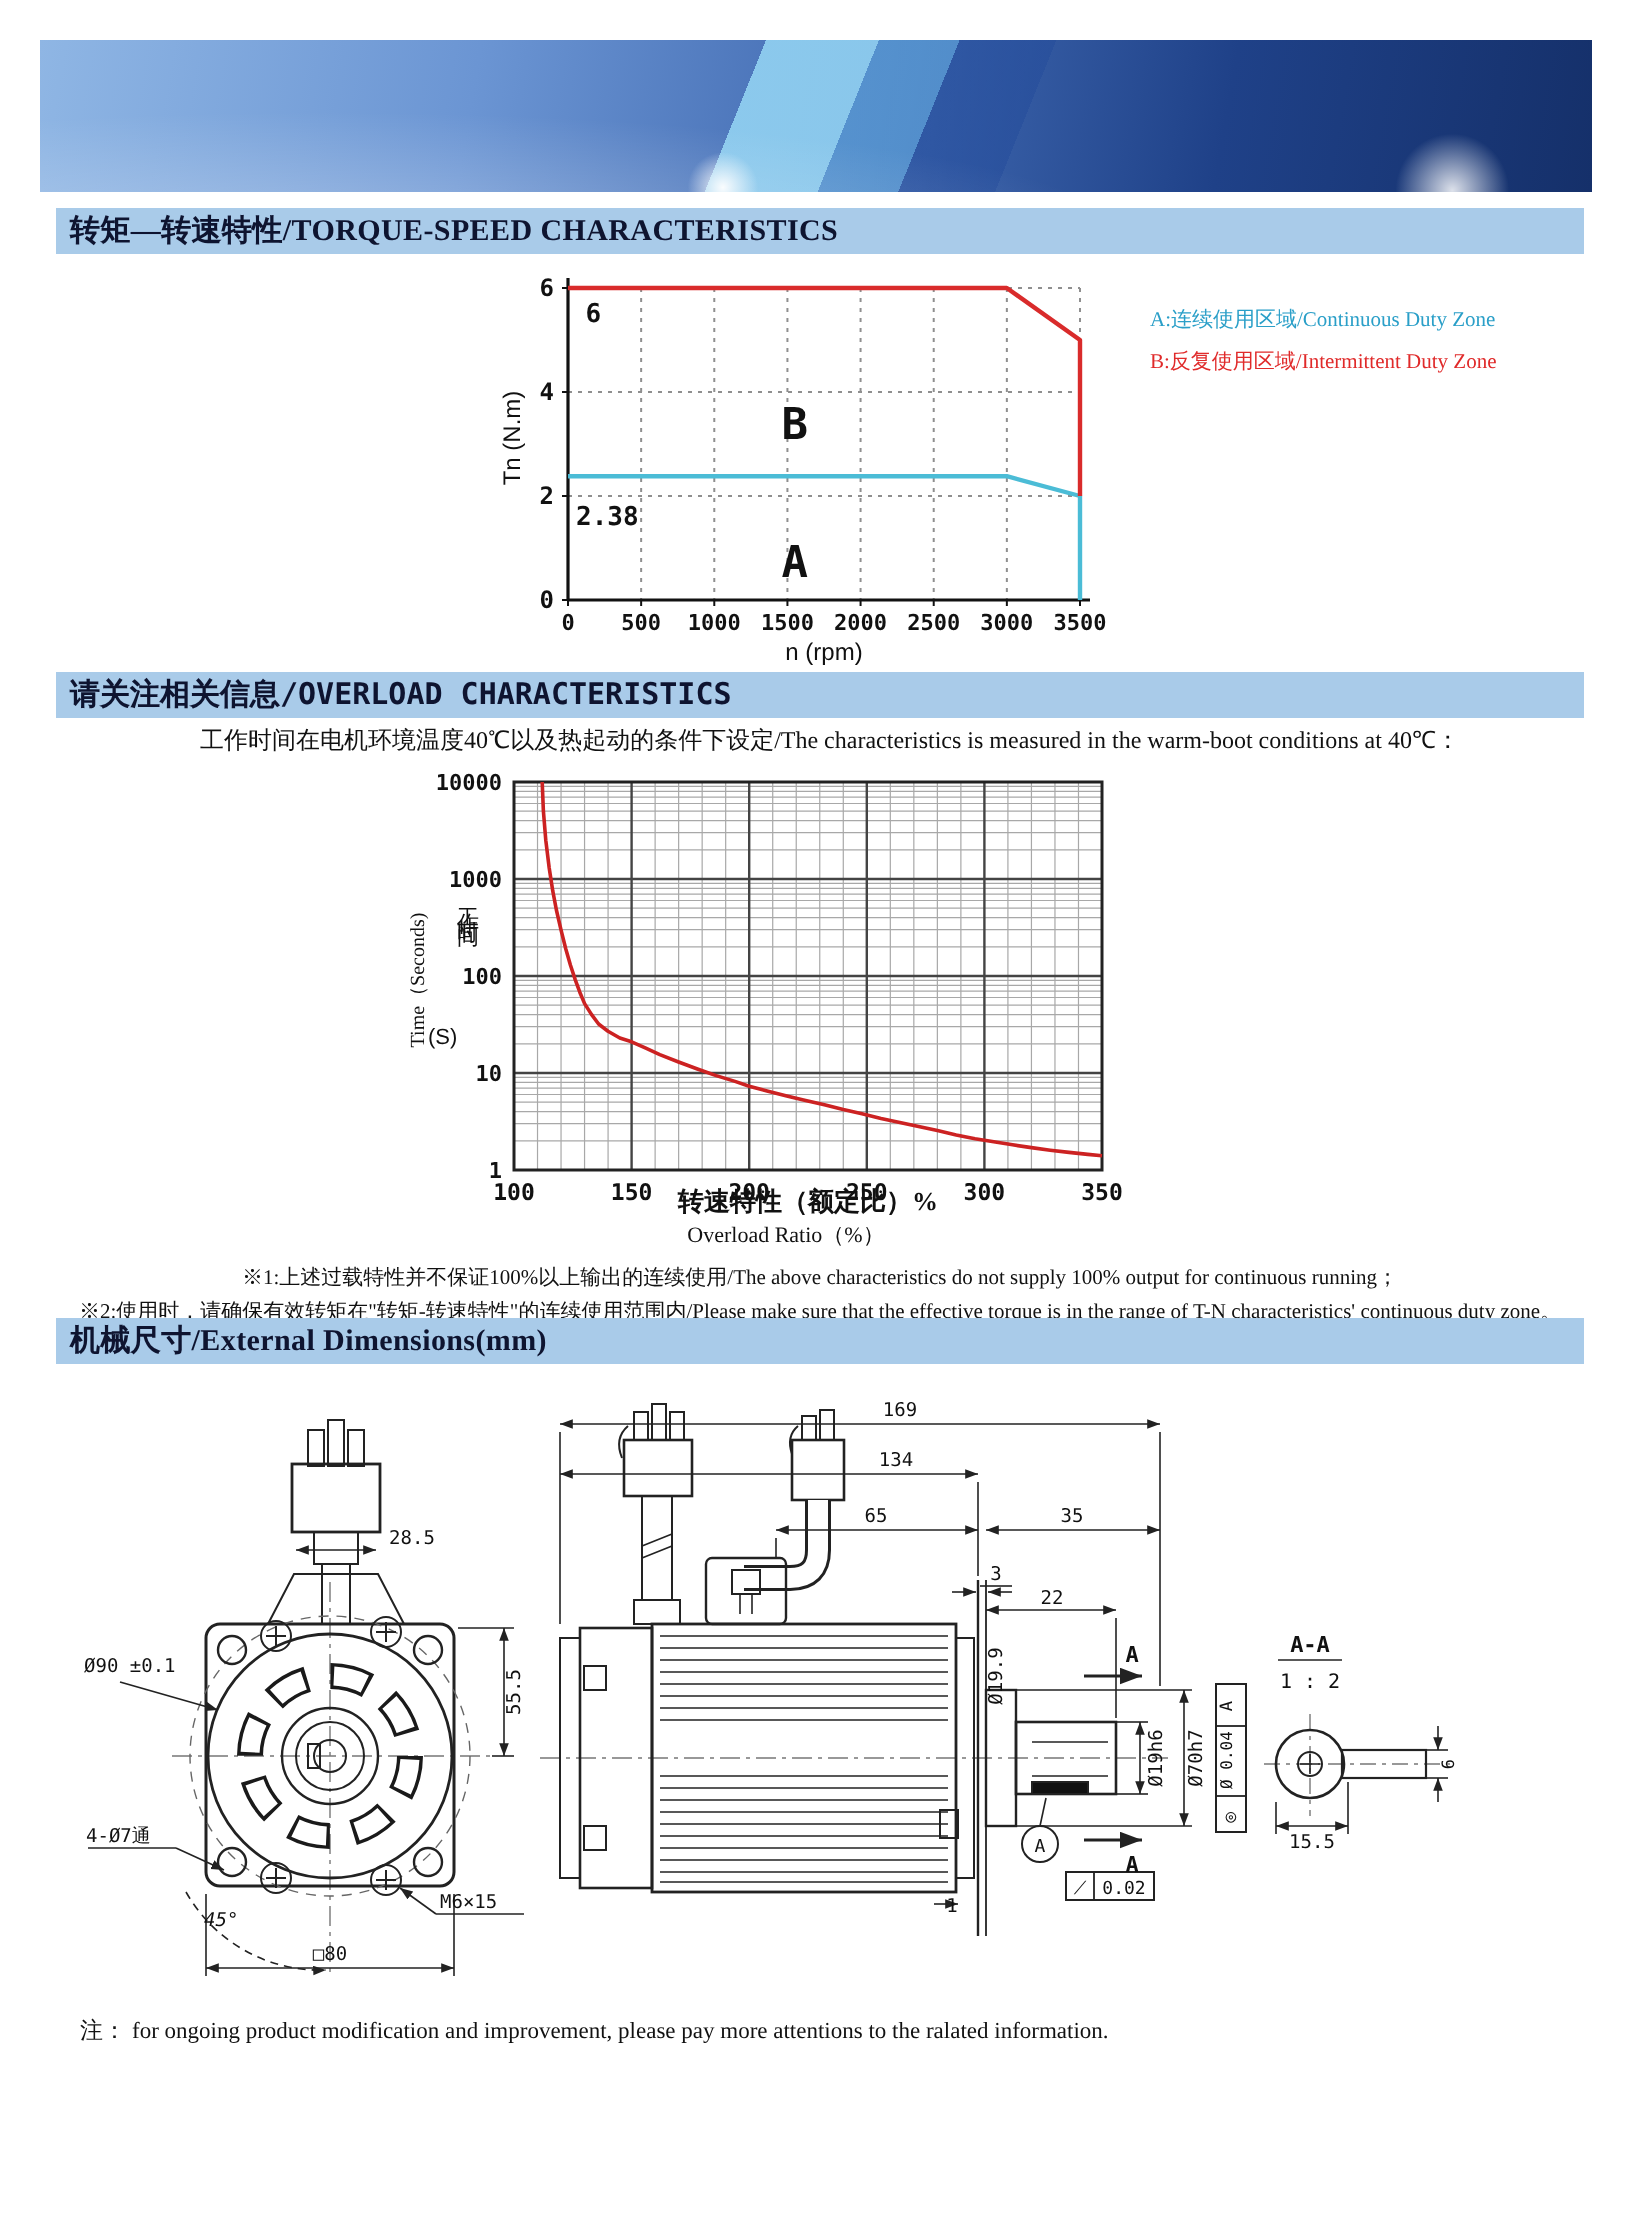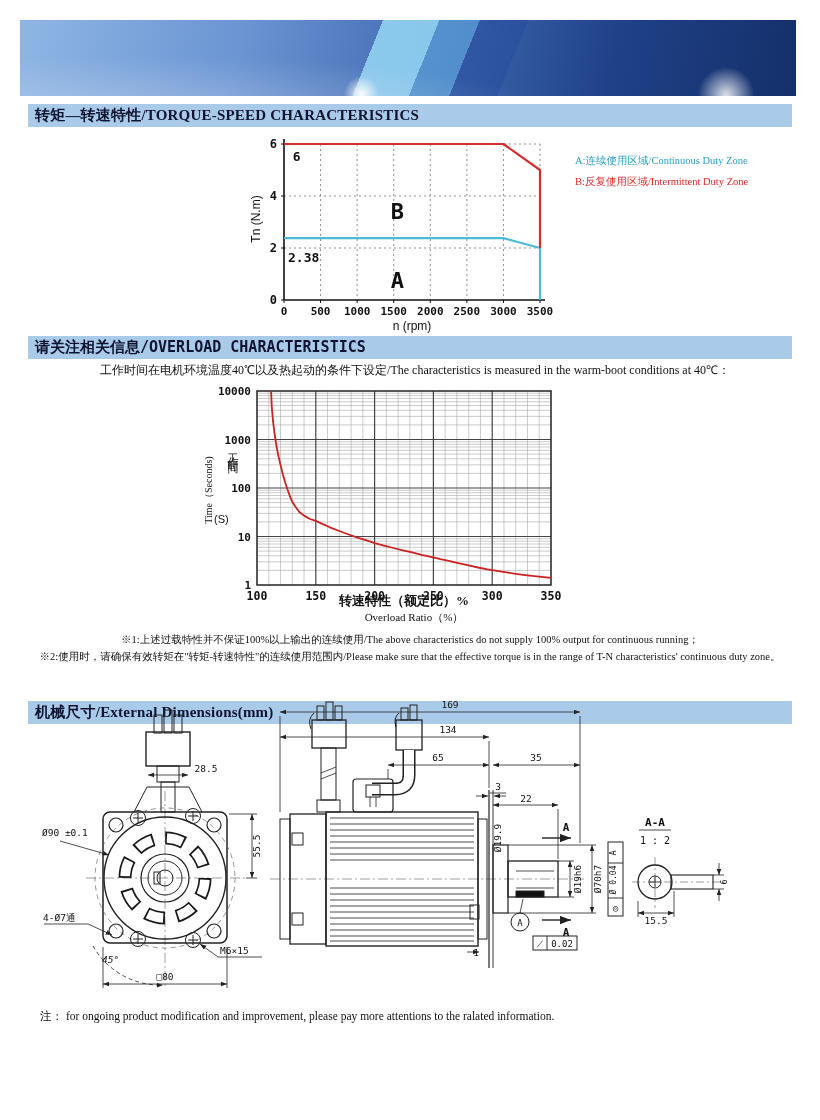--- a/index.html
+++ b/index.html
@@ -11,40 +11,40 @@
       radial-gradient(circle at 44% 97%, rgba(255,255,255,.95), rgba(255,255,255,0) 4%),
       radial-gradient(circle at 91% 99%, rgba(255,255,255,.85), rgba(255,255,255,0) 4%),
       radial-gradient(ellipse at 18% 130%, rgba(255,255,255,.30), rgba(255,255,255,0) 45%),
       linear-gradient(112deg, rgba(255,255,255,0) 0 45%, rgba(150,215,245,.85) 45% 52%,
                       rgba(95,165,220,.65) 52% 57%, rgba(35,75,155,.5) 57% 63%, rgba(255,255,255,0) 63%),
       linear-gradient(100deg, #8fb6e4 0%, #6b95d3 28%, #3f68b0 55%, #1f4188 76%, #15306a 100%);}
   
   .secbar{position:absolute;left:28px;width:764px;height:23px;background:#a9cbe9;
           display:flex;align-items:center;padding-left:7px;box-sizing:border-box;}
   .secbar .t{font:bold 15px "Liberation Serif",serif;color:#0e1430;letter-spacing:.2px;white-space:nowrap;}
-  .s1{top:104px}.s2{top:336px}.s3{top:701px}
+  .s1{top:104px}.s2{top:336px}.s3{top:659px}
   .s2 .t{font:bold 15px "DejaVu Sans Mono",monospace;letter-spacing:0;}
   
   .tn-wrap{position:absolute;left:240px;top:132px;width:340px;height:212px;}
   .tn-ylabel{position:absolute;left:-26px;top:80px;width:84px;text-align:center;
              font:12px "Liberation Sans",sans-serif;transform:rotate(-90deg);}
   .tn-xlabel{position:absolute;left:130px;top:187px;width:84px;text-align:center;
              font:12px "Liberation Sans",sans-serif;}
   .legend{position:absolute;left:575px;top:150px;font:10.5px "Liberation Serif",serif;line-height:21px;white-space:nowrap;}
   
   .subtitle{position:absolute;left:88px;top:361px;font:12px "Liberation Serif",serif;white-space:nowrap;margin-left:12px;}
   .ov-wrap{position:absolute;left:185px;top:375px;width:410px;height:272px;}
   .ov-ylabel-cn{position:absolute;left:40px;top:70px;writing-mode:vertical-rl;text-orientation:upright;
                 font:11px "Liberation Serif",serif;letter-spacing:3px;}
   .ov-ylabel-en{position:absolute;left:-32px;top:108px;width:112px;text-align:center;
                 font:10px "Liberation Serif",serif;transform:rotate(-90deg);}
   .ov-ylabel-s{position:absolute;left:29px;top:138px;font:11px "Liberation Sans",sans-serif;}
   .ov-xlabel-cn{position:absolute;left:119px;top:217px;width:200px;text-align:center;
                 font:bold 13px "Liberation Serif",serif;}
-  .ov-xlabel-en{position:absolute;left:129px;top:235px;width:200px;text-align:center;
+  .ov-xlabel-en{position:absolute;left:108px;top:235px;width:200px;text-align:center;
                 font:11px "Liberation Serif",serif;}
   .ov-notes{position:absolute;left:30px;top:631px;width:760px;text-align:center;
             font:10.5px "Liberation Serif",serif;line-height:17px;}
   
   .draw-wrap{position:absolute;left:30px;top:695px;width:760px;height:300px;}
   svg text{font-family:"DejaVu Sans Mono",monospace;fill:#111;}
   
   .footnote{position:absolute;left:40px;top:1008px;width:745px;display:flex;
             font:11.5px "Liberation Serif",serif;line-height:17px;}
   .footnote .lbl{flex:0 0 26px;}

